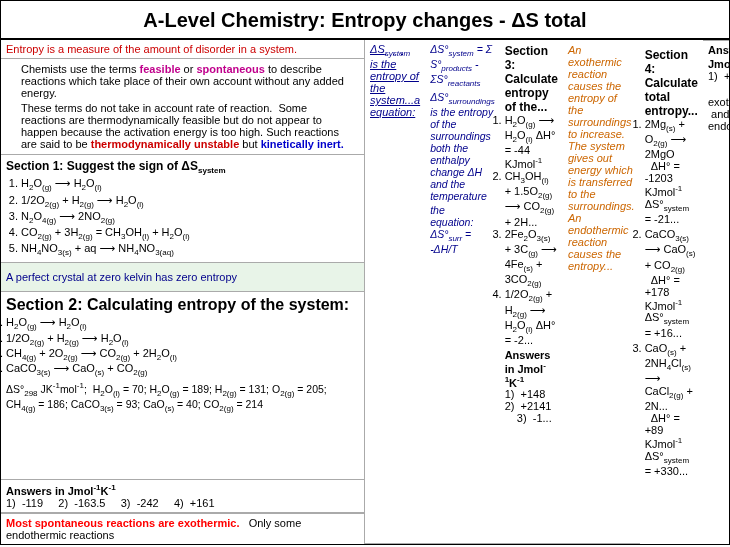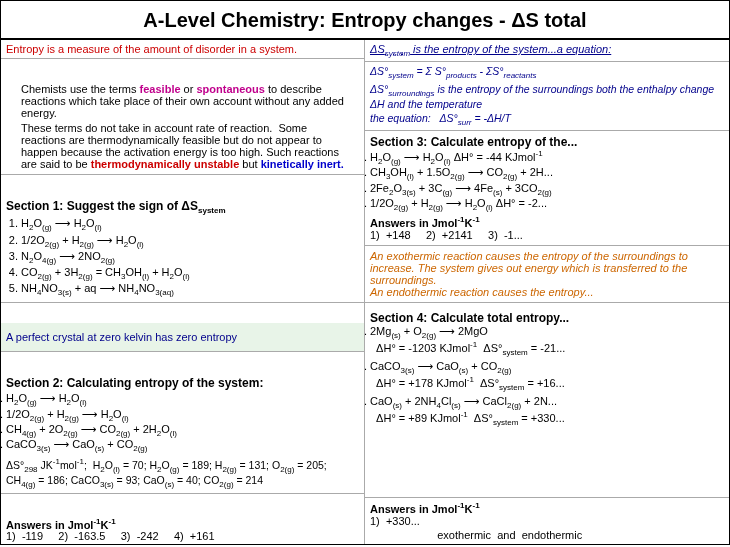--- a/index.html
+++ b/index.html
@@ -29,26 +29,25 @@
       border-left: 1px solid #000;
       border-right: 1px solid #000;
       border-bottom: 1px solid #000;
     }
     .left-col {
       width: 365px;
       border-right: 1px solid #aaa;
       display: flex;
       flex-direction: column;
       overflow: hidden;
-      gap: 20px;
     }
     .right-col {
       width: 365px;
       display: flex;
-      flex-direction: column;
+      flex-direction: row;
       overflow: hidden;
     }
     .intro-box {
       border-bottom: 1px solid #aaa;
       padding: 3px 5px;
       color: #c00;
       font-size: 11px;
     }
     .feasible-box {
       border-bottom: 1px solid #aaa;
@@ -196,21 +195,21 @@
           <li>CO<sub>2(g)</sub> + 3H<sub>2(g)</sub> = CH<sub>3</sub>OH<sub>(l)</sub> + H<sub>2</sub>O<sub>(l)</sub></li>
           <li>NH<sub>4</sub>NO<sub>3(s)</sub> + aq ⟶ NH<sub>4</sub>NO<sub>3(aq)</sub></li>
         </ol>
       </div>
 
       <div class="zero-entropy-box">
         <span>A perfect crystal at zero kelvin has zero entropy</span>
       </div>
 
       <div class="section2-box">
-        <div style="font-weight:bold;font-size:12px;margin-bottom:2px;">Section 2: Calculating entropy of the system:</div>
+        <div style="font-weight:bold;font-size:16px;margin-bottom:2px;">Section 2: Calculating entropy of the system:</div>
         <ol>
           <li>H<sub>2</sub>O<sub>(g)</sub> ⟶ H<sub>2</sub>O<sub>(l)</sub></li>
           <li>1/2O<sub>2(g)</sub> + H<sub>2(g)</sub> ⟶ H<sub>2</sub>O<sub>(l)</sub></li>
           <li>CH<sub>4(g)</sub> + 2O<sub>2(g)</sub> ⟶ CO<sub>2(g)</sub> + 2H<sub>2</sub>O<sub>(l)</sub></li>
           <li>CaCO<sub>3(s)</sub> ⟶ CaO<sub>(s)</sub> + CO<sub>2(g)</sub></li>
         </ol>
         <p style="margin-top:4px;font-size:10.5px;">
           ΔS°<sub>298</sub> JK<sup>-1</sup>mol<sup>-1</sup>;&nbsp; H<sub>2</sub>O<sub>(l)</sub> = 70; H<sub>2</sub>O<sub>(g)</sub> = 189; H<sub>2(g)</sub> = 131; O<sub>2(g)</sub> = 205;<br>
           CH<sub>4(g)</sub> = 186; CaCO<sub>3(s)</sub> = 93; CaO<sub>(s)</sub> = 40; CO<sub>2(g)</sub> = 214
         </p>

